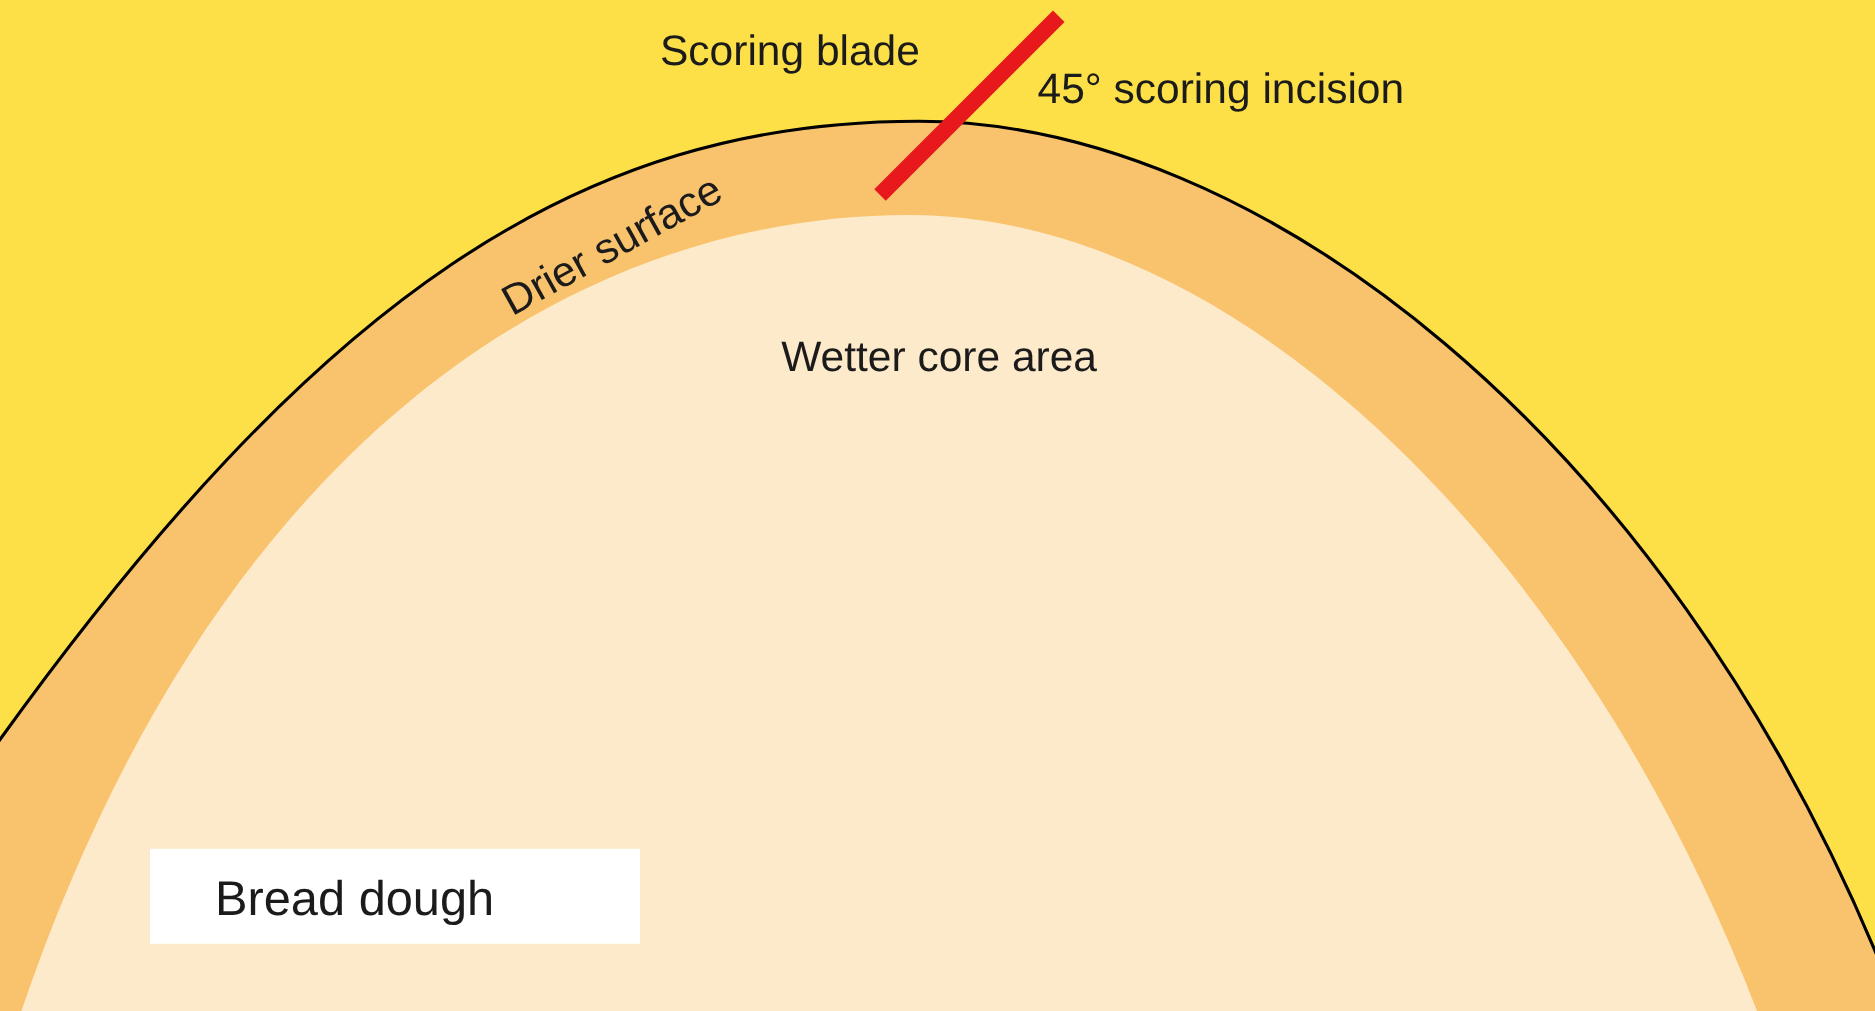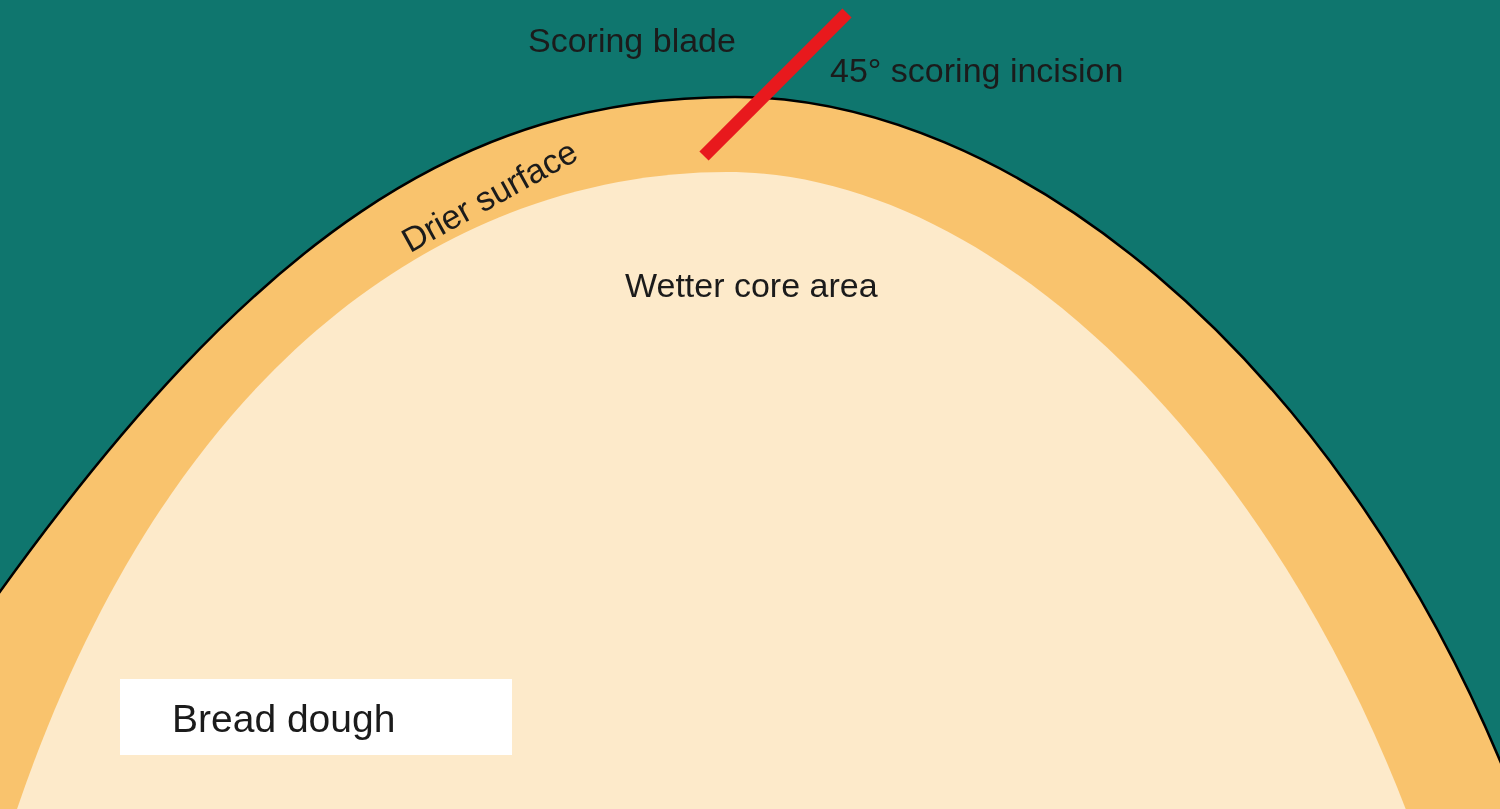--- a/index.html
+++ b/index.html
@@ -5,21 +5,21 @@
   html, body {
     margin: 0;
     padding: 0;
     background: #ffffff;
   }
   .stage {
     position: relative;
     width: 1500px;
     height: 809px;
     overflow: hidden;
-    background: #0f766e;
+    background: #fde047;
     font-family: "Liberation Sans", sans-serif;
   }
   svg {
     display: block;
   }
   svg text {
     font-family: "Liberation Sans", sans-serif;
     font-size: 34px;
     fill: #1b1b1b;
   }

